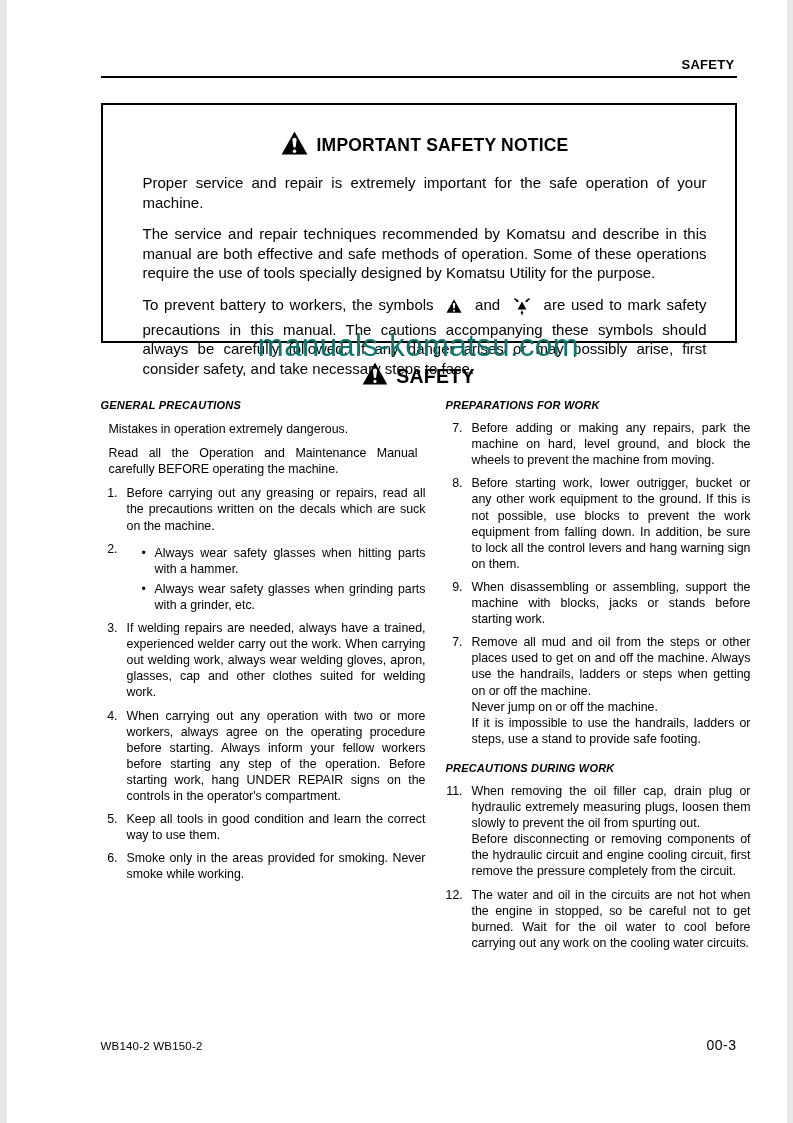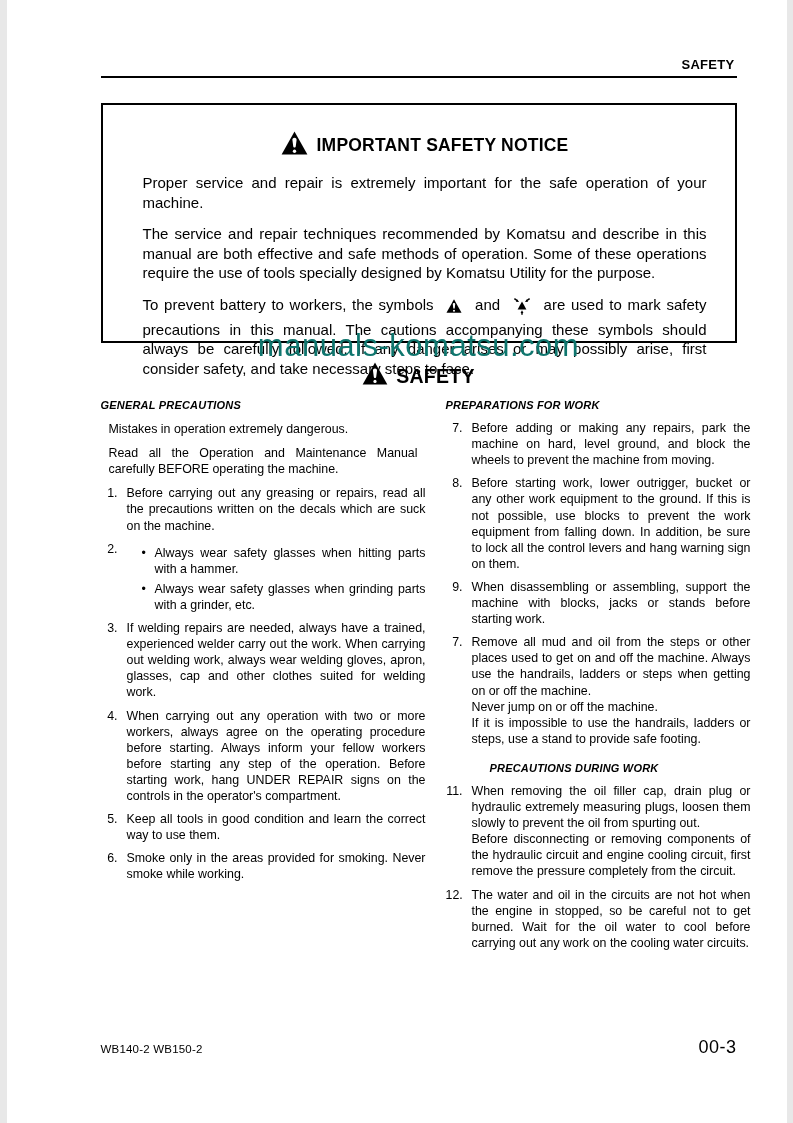--- a/index.html
+++ b/index.html
@@ -86,21 +86,21 @@
   }
   .col-left  { width: 325px; flex-shrink: 0; }
   .col-right { width: 305px; flex-shrink: 0; }
   h3.section {
     margin: 0 0 4px 0;
     font-size: 11px;
     font-weight: 700;
     letter-spacing: 0.2px;
     font-style: italic;
   }
-  h3.section.sec2 { margin-top: 13px; margin-left: 44px; }
+  h3.section.sec2 { margin-top: 13px; }
   .intro p { margin: 8px; text-align: justify; }
 
   .item { display: flex; margin-top: 7px; }
   .num {
     width: 26px;
     flex-shrink: 0;
     padding-right: 9px;
     text-align: right;
   }
   .itext { flex: 1; min-width: 0; }
@@ -115,21 +115,21 @@
     position: absolute;
     left: 94px;
     right: 50px;
     top: 1037px;
     display: flex;
     justify-content: space-between;
     align-items: baseline;
     gap: 18px;
   }
   .model { font-size: 11.5px; letter-spacing: 0.2px; }
-  .pagenum { font-size: 18px; letter-spacing: 0.5px; }
+  .pagenum { font-size: 14px; letter-spacing: 0.5px; }
 
   svg { display: block; }
   .inline-icon svg, .tri-wrap svg { display: inline-block; }
 </style>
 </head>
 <body>
 
 <div class="page">
   <div class="content">
 

